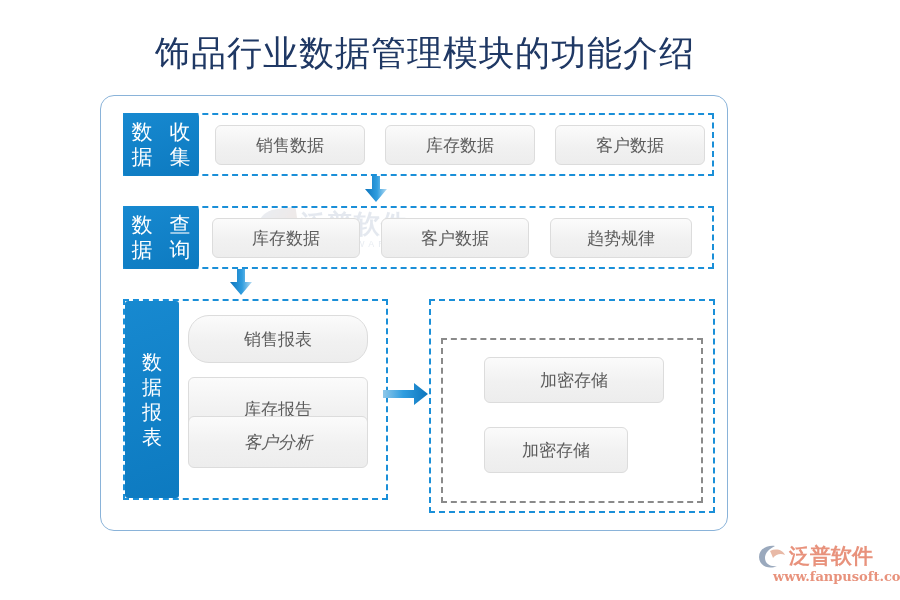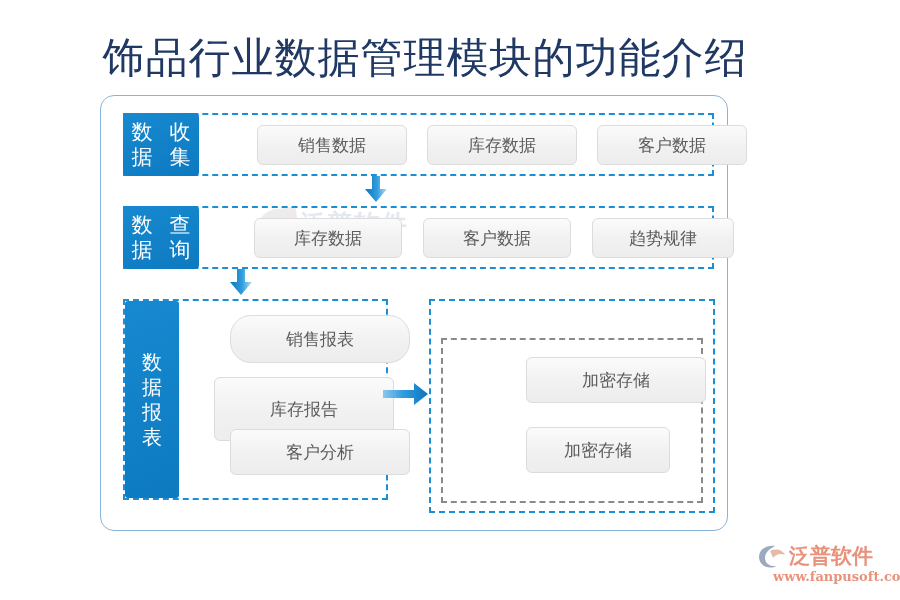--- a/index.html
+++ b/index.html
@@ -16,21 +16,21 @@
   }
 
   
   #page-title {
     position: absolute;
     left: 0;
     top: 30px;
     width: 850px;
     text-align: center;
     font-family: "DejaVu Serif", "Liberation Serif", serif;
-    font-size: 42px;
+    font-size: 35px;
     color: #1f3864;
     letter-spacing: 1px;
     white-space: nowrap;
   }
 
   
   #diagram-container {
     position: absolute;
     left: 100px;
     top: 95px;
@@ -121,21 +121,20 @@
     border: 1px solid #dcdcdc;
     border-radius: 6px;
     box-sizing: border-box;
     display: flex;
     align-items: center;
     justify-content: center;
     font-family: "DejaVu Serif", "Liberation Serif", serif;
     font-size: 17px;
     color: #5c5c5c;
     z-index: 3;
-    margin-left: 42px;
   }
 
   
   #security-panel {
     position: absolute;
     left: 429px;
     top: 299px;
     width: 286px;
     height: 214px;
     border: 2px dashed #1a8fd8;
@@ -296,24 +295,24 @@
 <div class="cat-label vertical" style="left:125px; top:301px; width:54px; height:197px; font-size:20px;">
   <span>数</span>
   <span>据</span>
   <span>报</span>
   <span>表</span>
 </div>
 
 <div class="item-box" style="left:188px; top:315px; width:180px; height:48px;border-radius:21px;">
   <span>销售报表</span>
 </div>
-<div class="item-box" style="left:172px; top:377px; width:180px; height:64px;">
+<div class="item-box" style="left:188px; top:377px; width:180px; height:64px;">
   <span>库存报告</span>
 </div>
-<div class="item-box" style="left:188px; top:429px; width:180px; height:46px;">
+<div class="item-box" style="left:188px; top:416px; width:180px; height:52px;font-style:italic;">
   <span>客户分析</span>
 </div>
 
 <div class="arrow-right" style="left:383px; top:382px;">
   <svg width="46" height="24" viewBox="0 0 46 24">
     <defs>
       <linearGradient id="gright1" x1="0" y1="0" x2="1" y2="0">
         <stop offset="0%" stop-color="#8fc8ea"></stop>
         <stop offset="45%" stop-color="#2f9ddf"></stop>
         <stop offset="100%" stop-color="#0d75bd"></stop>

